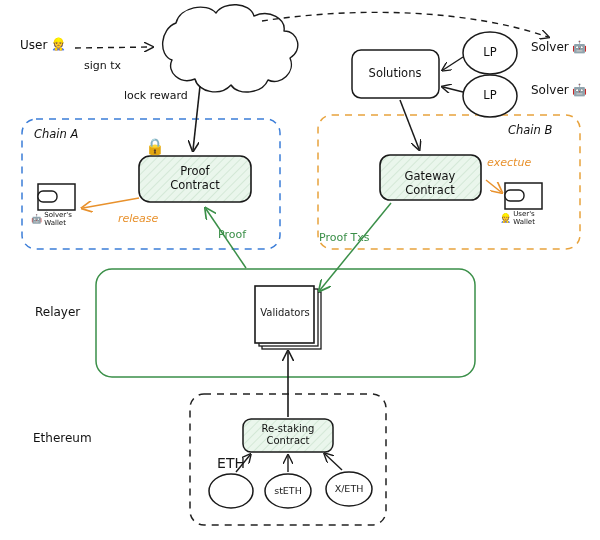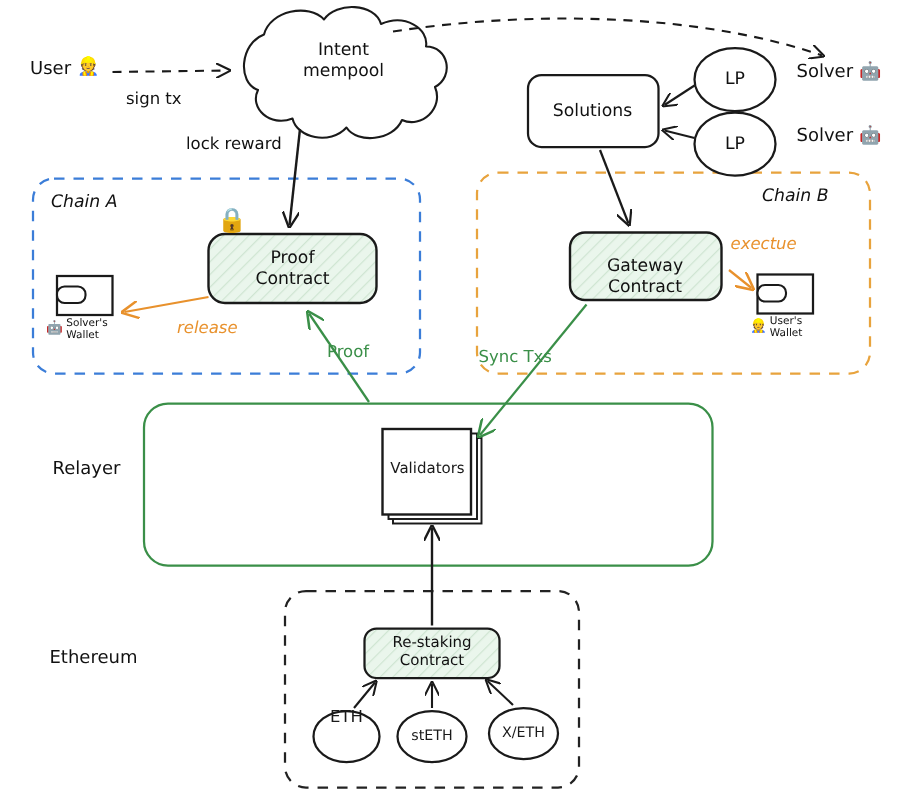--- a/index.html
+++ b/index.html
@@ -165,24 +165,20 @@
     <path d="M 288 472 L 288 456" fill="none" stroke="#1a1a1a" stroke-width="1.4" marker-end="url(#arrow-black)"></path>
     <path d="M 342 470 L 325 454" fill="none" stroke="#1a1a1a" stroke-width="1.4" marker-end="url(#arrow-black)"></path>
   </svg>
 
   <div class="lbl" style="left:20px; top:38px; display:flex; align-items:flex-start; gap:4px;">
     <span class="side-text">User</span>
     <span class="emoji">👷</span>
   </div>
   <div class="lbl edge-text" style="left:84px; top:60px;">sign tx</div>
 
-  <div class="lbl ctr node-text" style="left:229px; top:40px;">
-    <div>Intent</div>
-    <div>mempool</div>
-  </div>
 
   <div class="lbl edge-text" style="left:124px; top:90px;">lock reward</div>
 
   <div class="lbl" style="left:531px; top:40px; display:flex; align-items:center; gap:4px;">
     <span class="side-text">Solver</span>
     <span class="emoji">🤖</span>
   </div>
   <div class="lbl" style="left:531px; top:83px; display:flex; align-items:center; gap:4px;">
     <span class="side-text">Solver</span>
     <span class="emoji">🤖</span>
@@ -223,26 +219,26 @@
     <span class="tiny-text">
       <span>User's</span><br>
       <span>Wallet</span>
     </span>
   </div>
 
   <div class="lbl edge-text orange" style="left:118px; top:213px;">release</div>
   <div class="lbl edge-text orange" style="left:487px; top:157px;">exectue</div>
 
   <div class="lbl edge-text green" style="left:218px; top:229px;">Proof</div>
-  <div class="lbl edge-text green" style="left:319px; top:232px;">Sync Txs</div>
+  <div class="lbl edge-text green" style="left:319px; top:232px;">Proof Txs</div>
 
   <div class="lbl ctr" style="left:285px; top:313px; font-size:10px;">Validators</div>
 
   <div class="lbl ctr node-text" style="left:288px; top:435px; font-size:10px;">
     <div>Re-staking</div>
     <div>Contract</div>
   </div>
 
-  <div class="lbl ctr" style="left:231px; top:479px; font-size:11px;">ETH</div>
+  <div class="lbl ctr" style="left:231px; top:463px; font-size:14px;">ETH</div>
   <div class="lbl ctr" style="left:288px; top:491px; font-size:9.5px;">stETH</div>
   <div class="lbl ctr" style="left:349px; top:489px; font-size:9.5px;">X/ETH</div>
 
 </div>
 
 </body></html>

